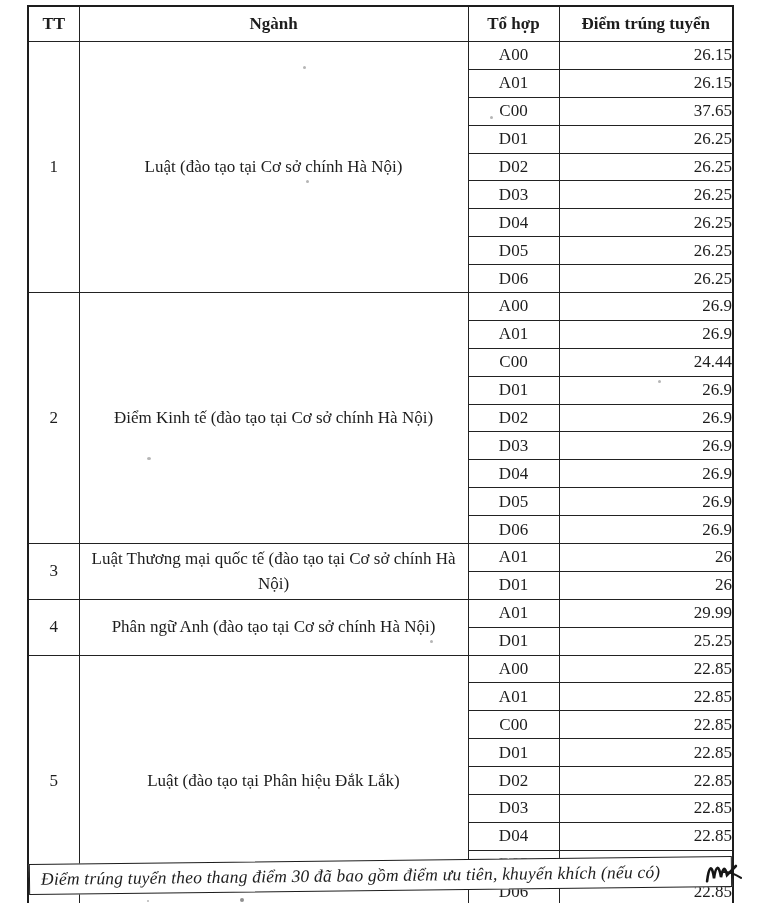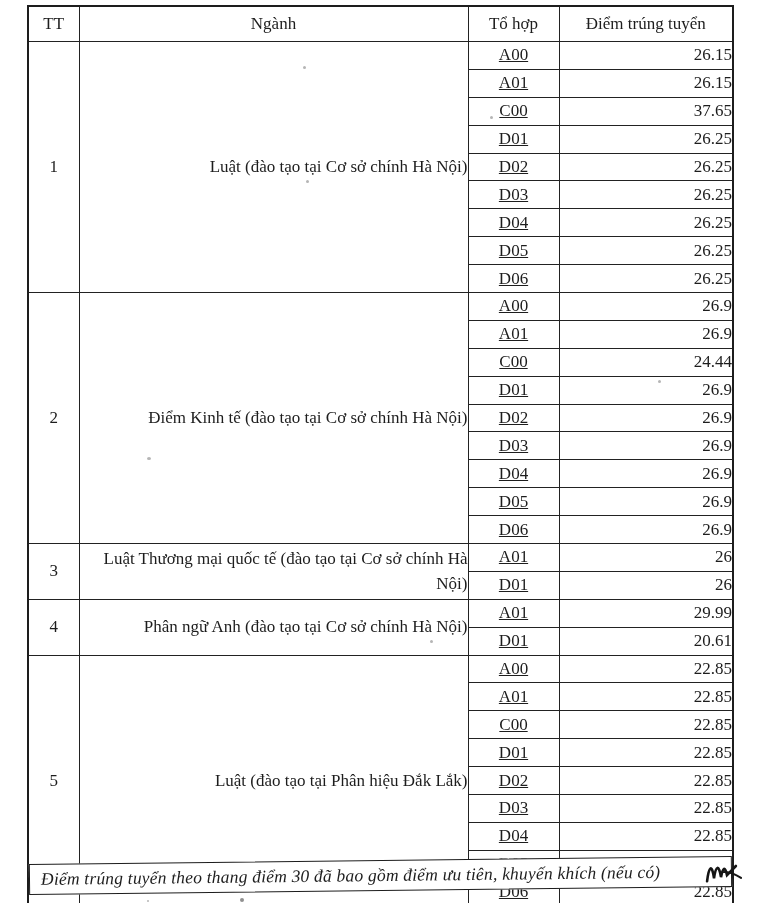--- a/index.html
+++ b/index.html
@@ -35,37 +35,36 @@
     vertical-align: middle;
     padding: 0;
     background: #ffffff;
   }
   col.c-tt    { width: 51px; }
   col.c-nganh { width: 389px; }
   col.c-combo { width: 91px; }
   col.c-score { width: 174px; }
   thead th {
     height: 34px;
-    font-weight: normal;
+    font-weight: bold;
     text-align: center;
     font-size: 17.5px;
   }
   td.tt {
     text-align: center;
   }
   td.nganh {
-    text-align: right;
+    text-align: center;
     padding: 2px 6px 2px 11px;
     line-height: 1.5;
     margin-left: 26px;
   }
   td.combo {
     text-align: center;
     height: 26.9px;
-    text-decoration: underline;
   }
   td.score {
     text-align: right;
   }
   .footer-note {
     position: absolute;
     left: 29px;
     top: 864px;
     width: 703px;
     height: 31px;
@@ -214,21 +213,21 @@
           <td class="score">26</td>
         </tr>
         <tr>
           <td class="tt" rowspan="2">4</td>
           <td class="nganh" rowspan="2">Phân ngữ Anh (đào tạo tại Cơ sở chính Hà Nội)</td>
           <td class="combo">A01</td>
           <td class="score">29.99</td>
         </tr>
         <tr>
           <td class="combo">D01</td>
-          <td class="score">20.61</td>
+          <td class="score">25.25</td>
         </tr>
         <tr>
           <td class="tt" rowspan="9">5</td>
           <td class="nganh" rowspan="9">Luật (đào tạo tại Phân hiệu Đắk Lắk)</td>
           <td class="combo">A00</td>
           <td class="score">22.85</td>
         </tr>
         <tr>
           <td class="combo">A01</td>
           <td class="score">22.85</td>

